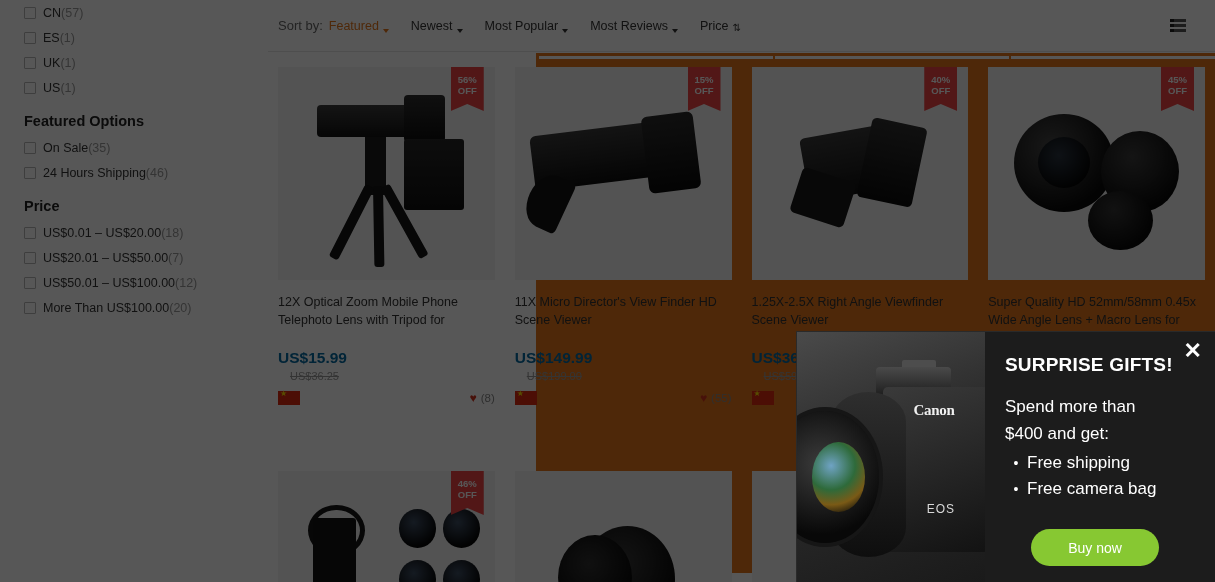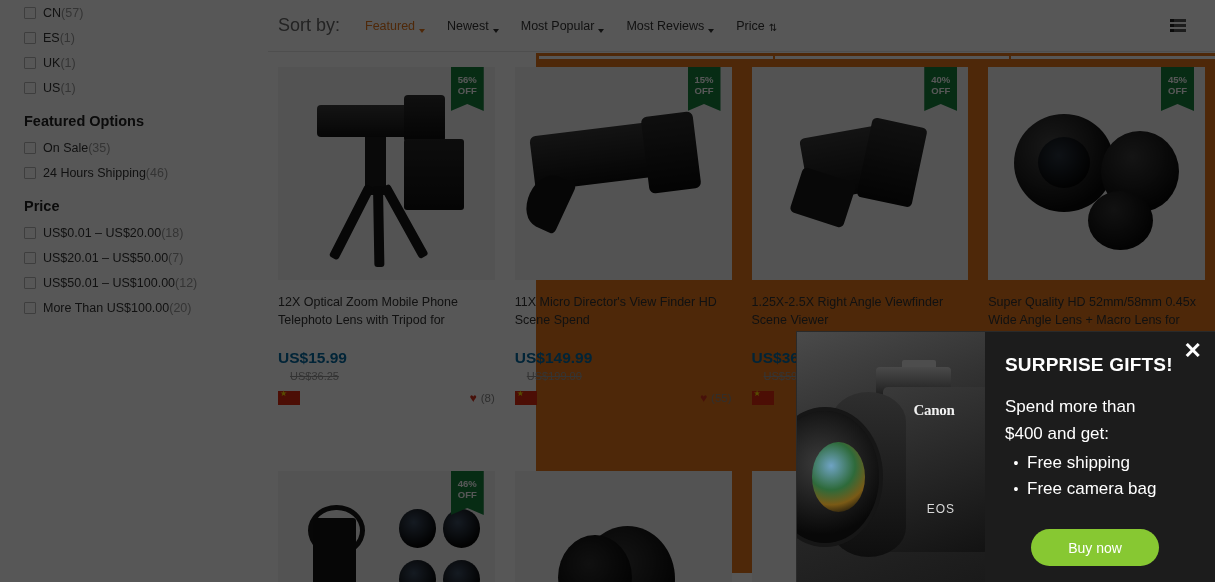--- a/index.html
+++ b/index.html
@@ -54,21 +54,21 @@
 
   
   .sortbar {
     position: absolute;
     left: 268px; top: 0;
     width: 947px; height: 52px;
     border-bottom: 1px solid #e4e4e4;
     display: flex; align-items: center;
     padding: 0 26px 0 10px;
   }
-  .sort-label { font-size: 18px; color: #666; margin-right: 25px; }
+  .sort-label { font-size: 13px; color: #666; margin-right: 6px; }
   .sort-item {
     font-size: 12.5px; color: #333;
     margin-right: 22px;
     display: flex; align-items: flex-end; gap: 4px;
     white-space: nowrap;
   }
   .sort-item.active { color: #e4761b; }
   .caret {
     width: 0; height: 0;
     border-left: 3.5px solid transparent;
@@ -112,21 +112,21 @@
   }
   .thumb {
     position: relative;
     width: 100%; height: 213px;
     background: #f4f4f4;
     overflow: hidden;
   }
   .badge {
     position: absolute; right: 11px; top: 0;
     width: 33px; height: 44px;
-    background: #15803d;
+    background: #ef4444;
     color: #fff;
     font-size: 9.5px; font-weight: bold;
     line-height: 11px;
     text-align: center;
     padding-top: 7px;
     clip-path: polygon(0 0, 100% 0, 100% 100%, 50% 84%, 0 100%);
     z-index: 6;
   }
   .title {
     margin-top: 13px;
@@ -577,21 +577,21 @@
     <div class="card">
       <div class="thumb">
         <div class="art">
           <span class="fin-body"></span>
             <span class="fin-ring"></span>
             <span class="fin-tail"></span>
         </div>
         <div class="badge">15%
 OFF</div>
       </div>
-      <div class="title">11X Micro Director's View Finder HD Scene Spend</div>
+      <div class="title">11X Micro Director's View Finder HD Scene Viewer</div>
       <div class="price">US$149.99</div>
       <div class="oldprice">US$199.00</div>
       <div class="cardfoot">
         <span class="flag"></span>
         <span class="likes">
           <span class="heart">♥</span>
           <span>(55)</span>
         </span>
       </div>
     </div>

